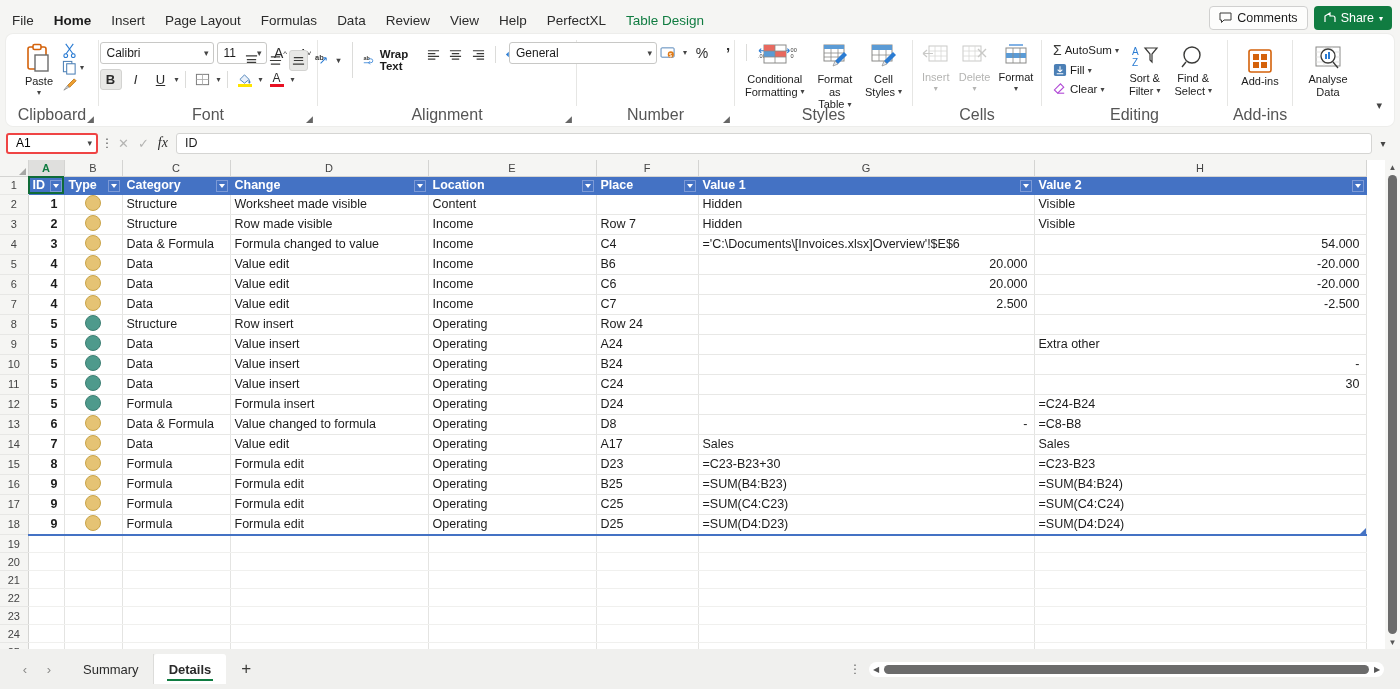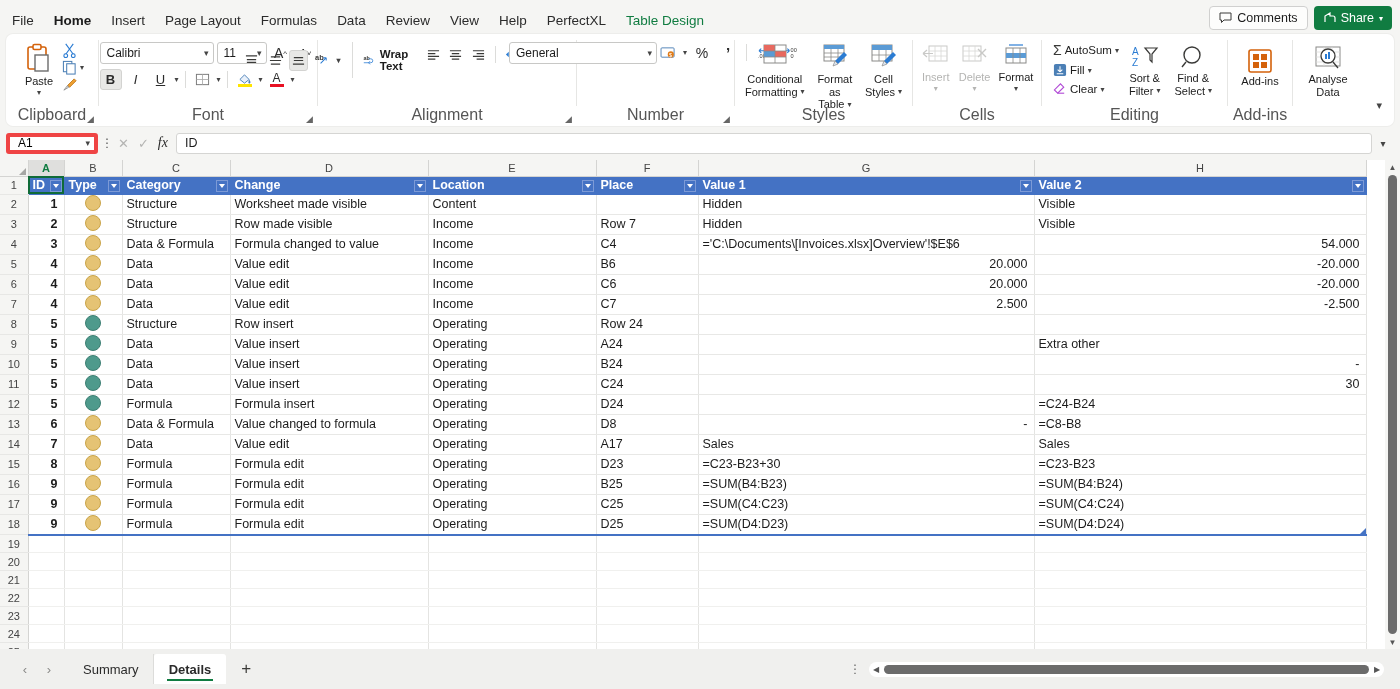--- a/index.html
+++ b/index.html
@@ -91,21 +91,21 @@
   }
   .vsep { width: 1px; height: 17px; background: #dcdcda; margin: 0 3px; }
   .dis { color: #b4b4b2 !important; }
 
   
   .fbar {
     position: absolute; top: 130px; left: 0; right: 0; height: 26px;
     display: flex; align-items: center; gap: 0; padding: 0 6px;
   }
   .namebox {
-    width: 92px; height: 21px; background: #fff; border: 4px solid #ef4444;
+    width: 92px; height: 21px; background: #fff; border: 2px solid #ef4444;
     border-radius: 3px; display: flex; align-items: center;
     justify-content: space-between; padding: 0 4px 0 8px; font-size: 12px;
   }
   .fb-dots { width: 18px; text-align: center; font-size: 12px; color: #555; letter-spacing: 0; }
   .fb-actions { display: flex; align-items: center; gap: 9px; padding: 0 8px 0 2px; }
   .finput {
     flex: 1; height: 21px; background: #fff; border: 1px solid #d5d5d3;
     border-radius: 3px; display: flex; align-items: center; padding: 0 8px;
     font-size: 12.5px; color: #1c1c1c;
   }

